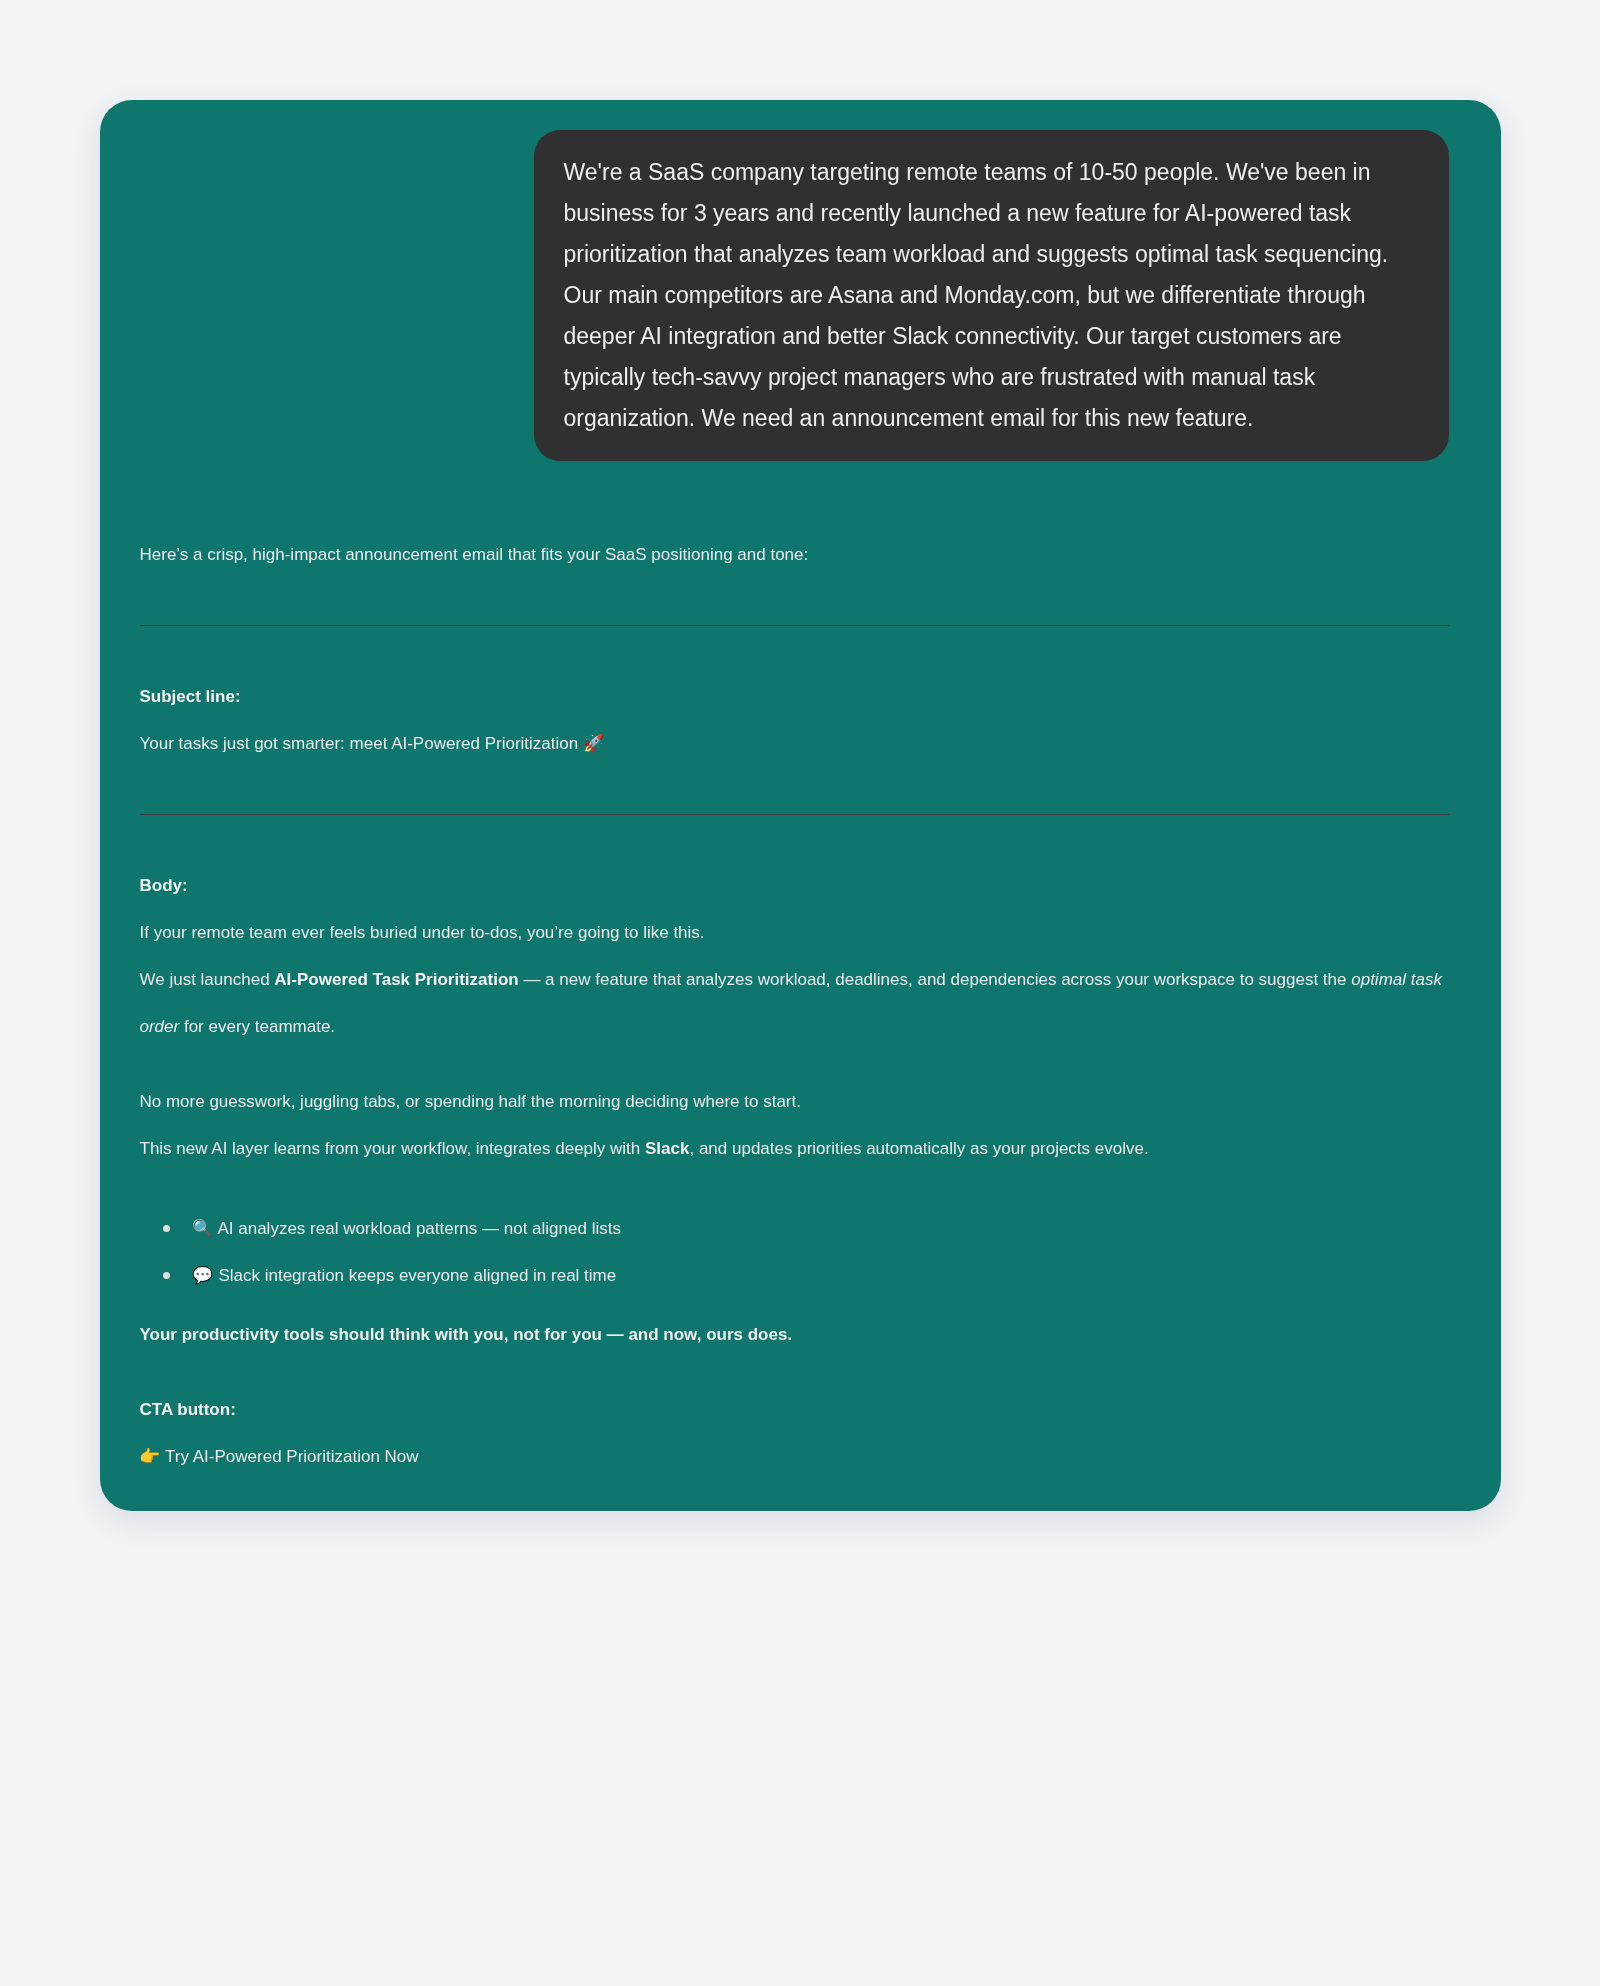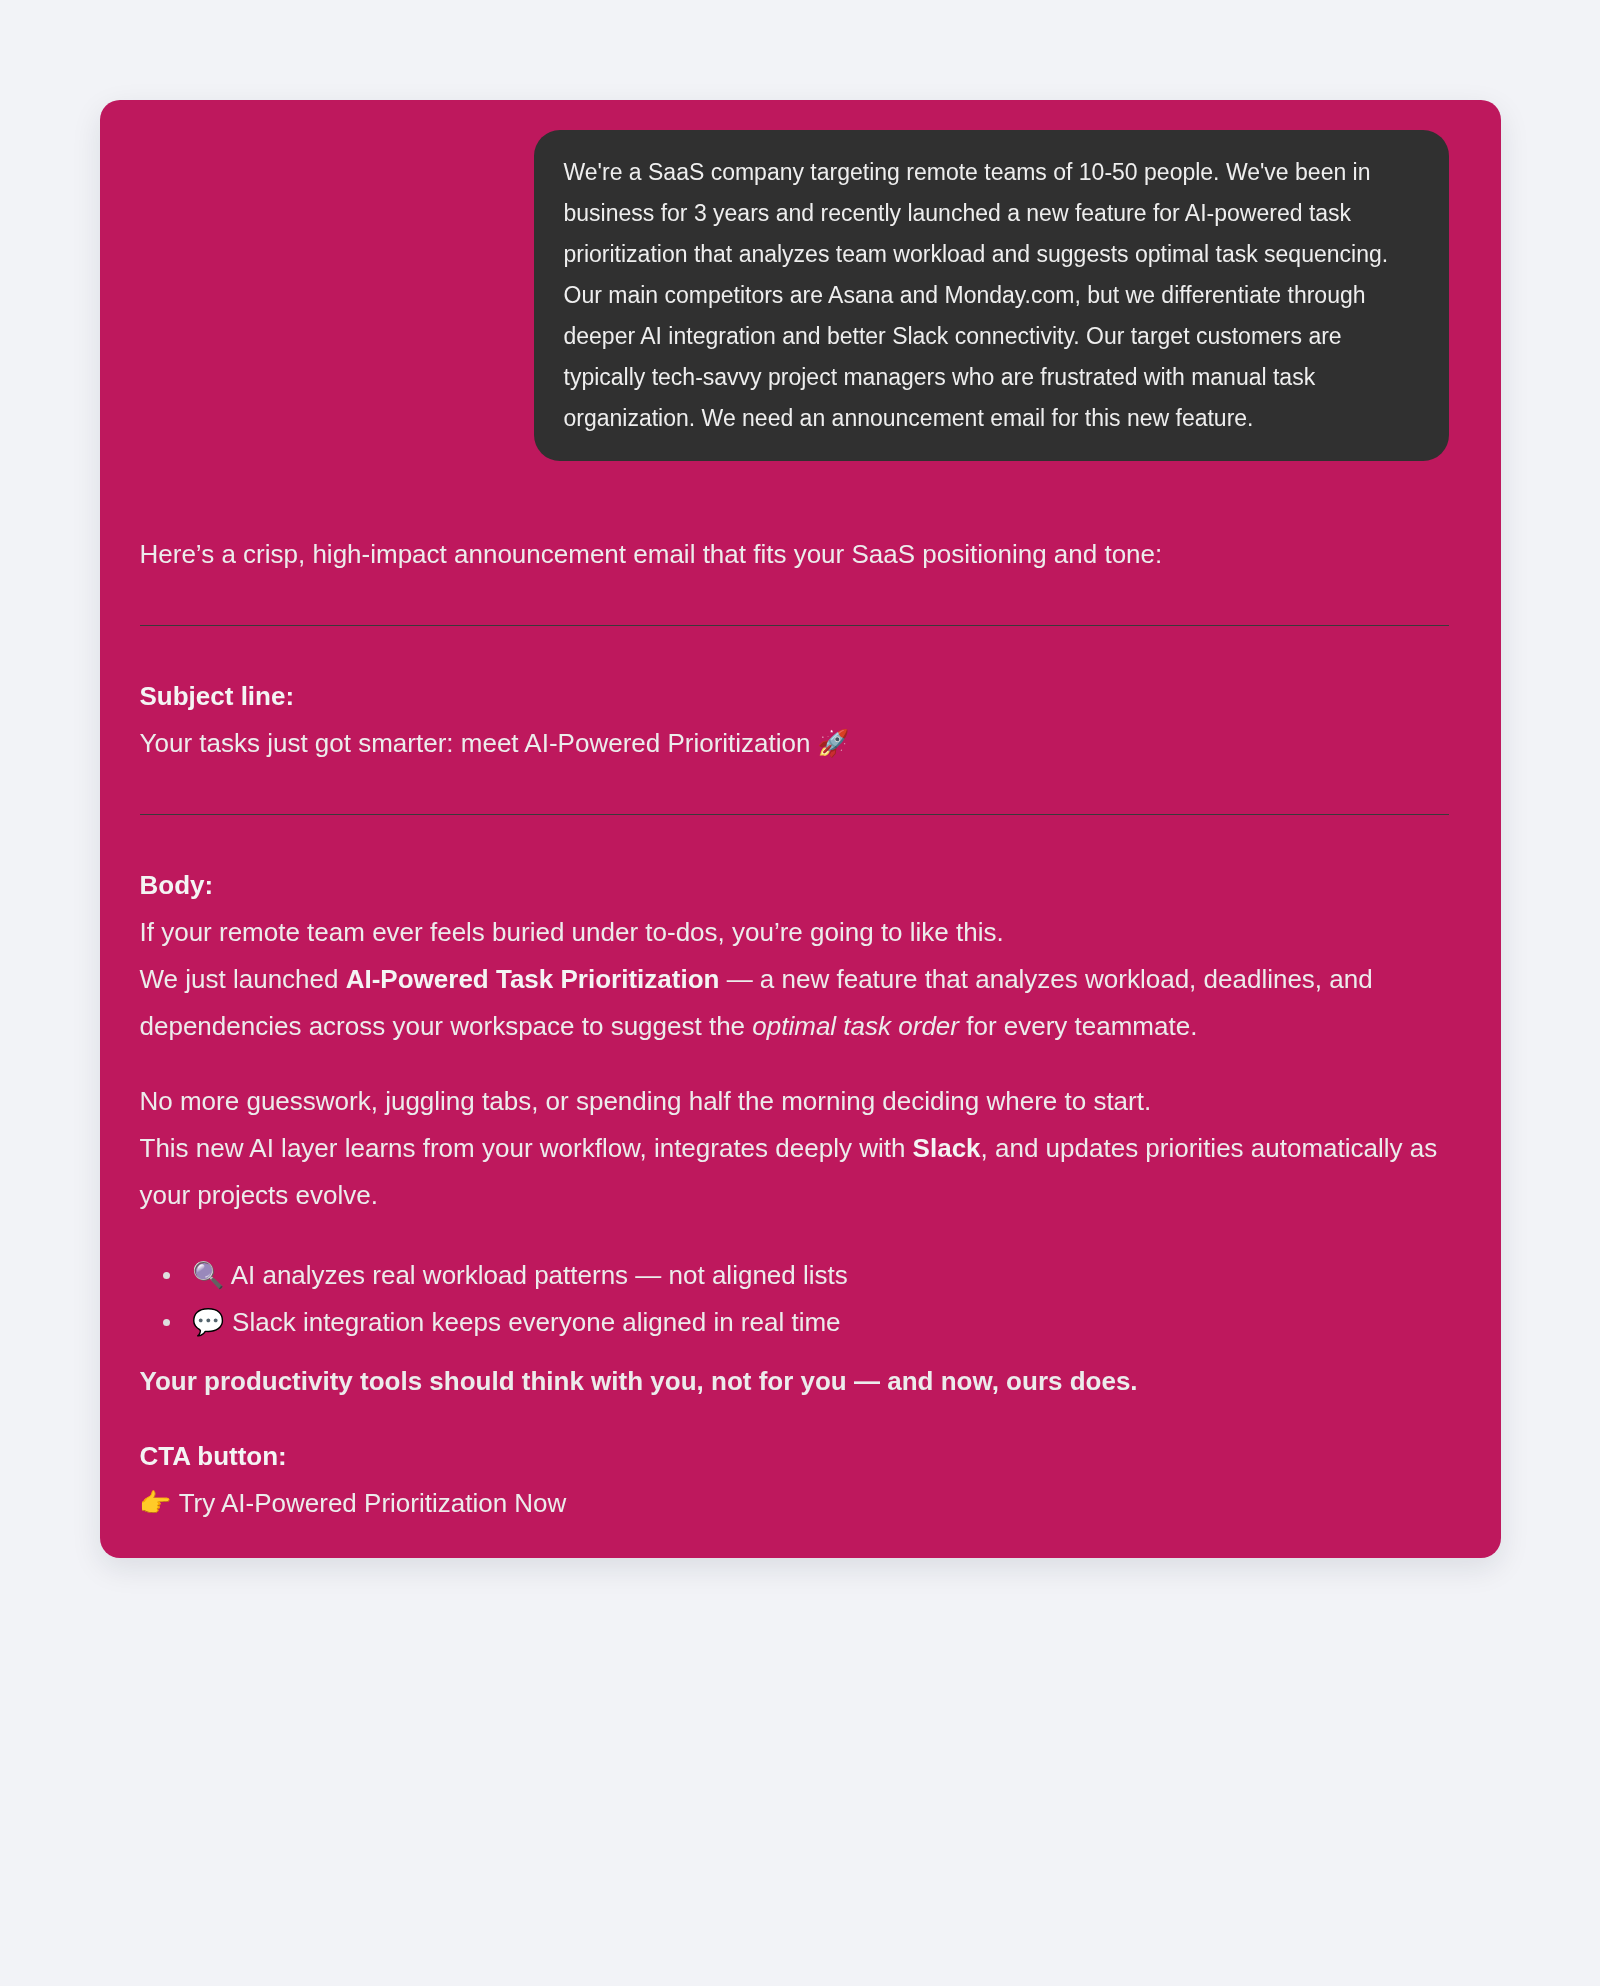--- a/index.html
+++ b/index.html
@@ -7,22 +7,22 @@
     margin: 0;
     padding: 0;
     width: 1600px;
     height: 1986px;
     background: #f2f3f7;
     font-family: "Liberation Sans", sans-serif;
   }
   .chat-card {
     width: 1401px;
     margin: 100px auto 0;
-    background: #be185d;
-    border-radius: 20px;
+    background: #0f766e;
+    border-radius: 32px;
     padding: 30px 52px 31px 40px;
     color: #ececec;
     box-shadow: 0 10px 30px rgba(20, 25, 45, 0.10);
   }
   
   .user-bubble {
     margin-left: auto;
     width: 915px;
     background: #303030;
     border-radius: 26px;
@@ -30,21 +30,21 @@
   }
   .user-bubble p {
     margin: 0;
     font-size: 23px;
     line-height: 41px;
     color: #eeeeee;
   }
   
   .assistant {
     margin-top: 70px;
-    font-size: 26px;
+    font-size: 17px;
     line-height: 47px;
     color: #ececec;
   }
   .assistant p { margin: 28px 0 0; }
   .assistant p.intro { margin-top: 0; }
   .assistant hr {
     border: none;
     border-top: 1px solid #3a3a3a;
     margin: 47px 0;
   }

